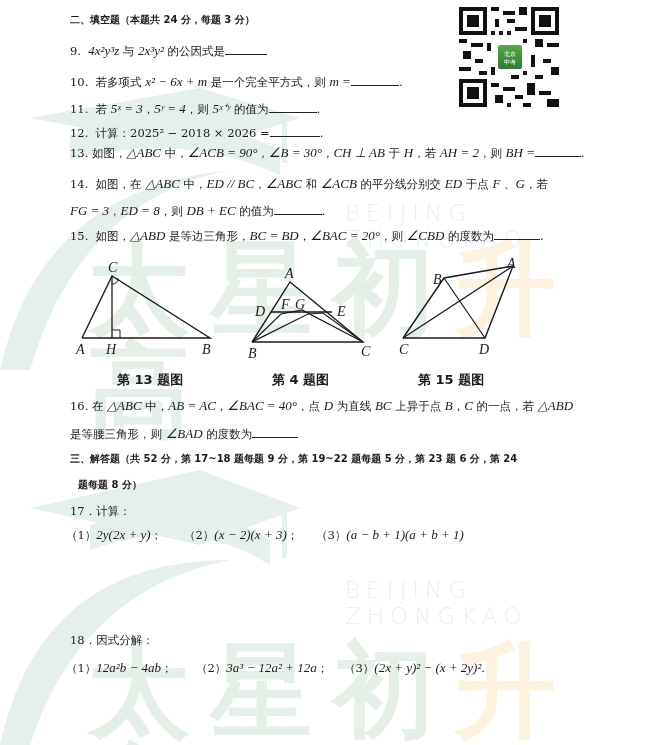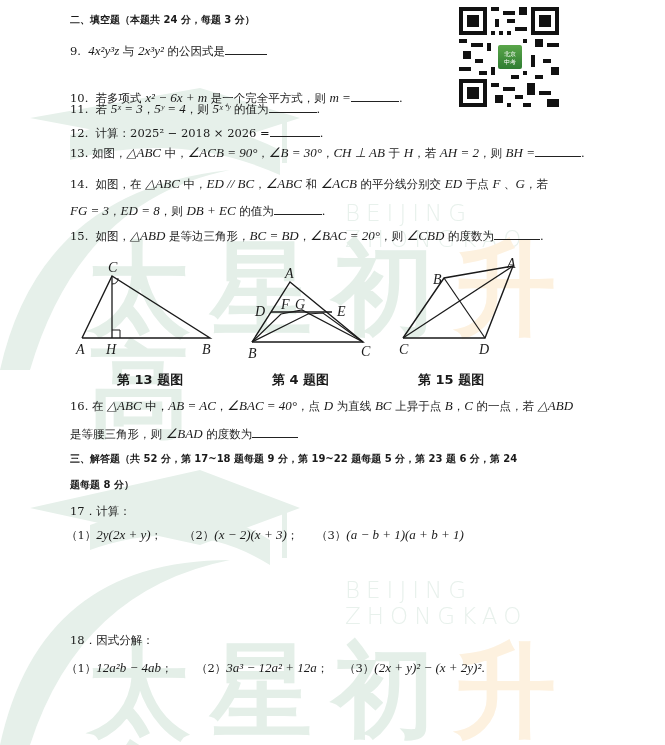--- a/index.html
+++ b/index.html
@@ -121,21 +121,21 @@
   </div>
 </div>
 
 <div class="line bold" style="top:12px;">二、填空题（本题共 24 分，每题 3 分）</div>
 
 <div class="line" style="top:42px;">
   <span>9.</span>&nbsp;
   <span class="math">4x²y³z</span><span> 与 </span><span class="math">2x³y²</span><span> 的公因式是</span><span class="blank" style="width:42px"></span>
 </div>
 
-<div class="line" style="top:73px;margin-top:16px;">
+<div class="line" style="top:73px;">
   <span>10.</span>&nbsp;
   <span>若多项式 </span><span class="math">x² − 6x + m</span><span> 是一个完全平方式，则 </span><span class="math">m =</span><span class="blank" style="width:48px"></span><span>.</span>
 </div>
 
 <div class="line" style="top:100px;">
   <span>11.</span>&nbsp;
   <span>若 </span><span class="math">5ˣ = 3</span><span>，</span><span class="math">5ʸ = 4</span><span>，则 </span><span class="math">5ˣ⁺ʸ</span><span> 的值为</span><span class="blank" style="width:48px"></span><span>.</span>
 </div>
 
 <div class="line" style="top:124px;">
@@ -207,21 +207,21 @@
 <div class="caption" style="left:418px;top:371px;text-align:center;">第 15 题图</div>
 
 <div class="line" style="top:398px;">
   <span>16. 在 </span><span class="math">△ABC</span><span> 中，</span><span class="math">AB = AC</span><span>，</span><span class="math">∠BAC = 40°</span><span>，点 </span><span class="math">D</span><span> 为直线 </span><span class="math">BC</span><span> 上异于点 </span><span class="math">B</span><span>，</span><span class="math">C</span><span> 的一点，若 </span><span class="math">△ABD</span>
 </div>
 <div class="line" style="top:425px;">
   <span>是等腰三角形，则 </span><span class="math">∠BAD</span><span> 的度数为</span><span class="blank" style="width:46px"></span>
 </div>
 
 <div class="line bold" style="top:451px;">三、解答题（共 52 分，第 17~18 题每题 9 分，第 19~22 题每题 5 分，第 23 题 6 分，第 24</div>
-<div class="line bold" style="top:477px;">题每题 8 分）</div>
+<div class="line bold" style="top:477px;margin-left:8px;">题每题 8 分）</div>
 
 <div class="line" style="top:503px;">17．计算：</div>
 <div class="line" style="top:527px;left:66px;">
   <span style="display:inline-block;width:118px;"><span>（1）</span><span class="math">2y(2x + y)</span><span>；</span></span><span style="display:inline-block;width:132px;"><span>（2）</span><span class="math">(x − 2)(x + 3)</span><span>；</span></span><span><span>（3）</span><span class="math">(a − b + 1)(a + b + 1)</span><span></span></span>
 </div>
 
 <div class="line" style="top:632px;">18．因式分解：</div>
 <div class="line" style="top:660px;left:66px;">
   <span style="display:inline-block;width:130px;"><span>（1）</span><span class="math">12a²b − 4ab</span><span>；</span></span><span style="display:inline-block;width:148px;"><span>（2）</span><span class="math">3a³ − 12a² + 12a</span><span>；</span></span><span><span>（3）</span><span class="math">(2x + y)² − (x + 2y)²</span><span>.</span></span>
 </div>

